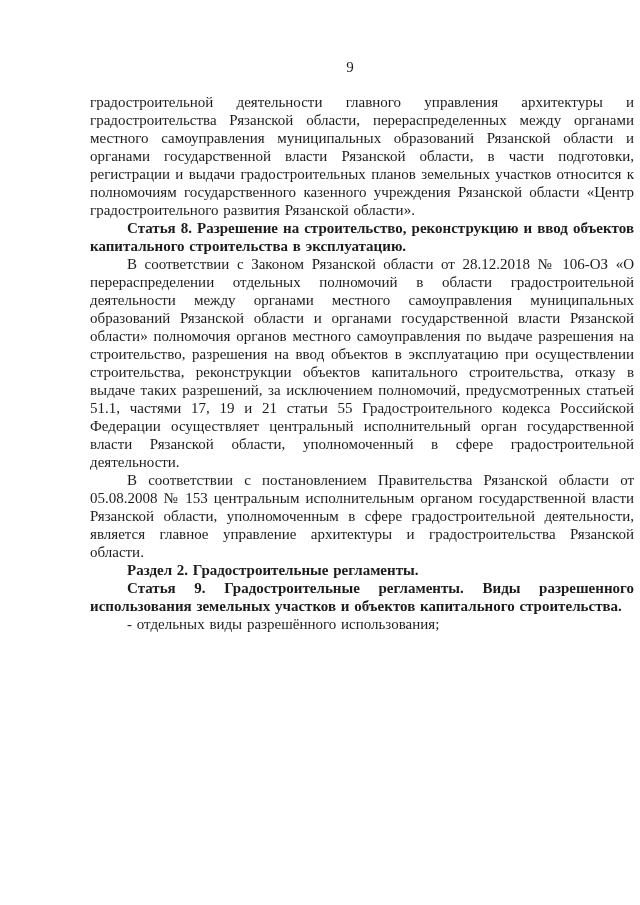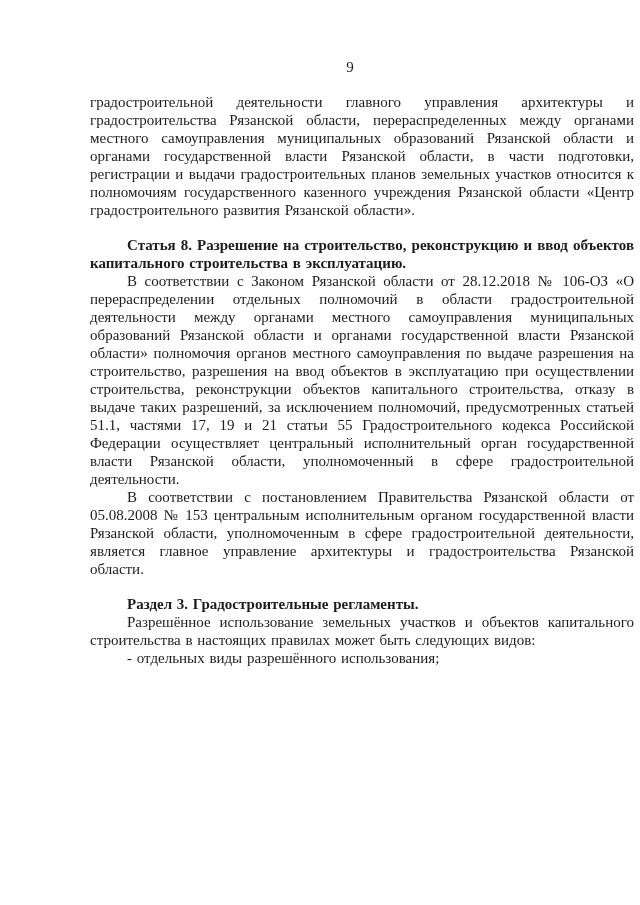--- a/index.html
+++ b/index.html
@@ -34,39 +34,38 @@
     text-indent: 37px;
     word-spacing: 1px;
   }
   .no-indent {
     text-indent: 0;
   }
   .heading {
     font-weight: bold;
   }
   .gap {
-    margin-top: 17px;
   }
 </style>
 </head>
 <body>
 
 <div class="page">
 
   <div class="page-number">9</div>
 
   <p class="para no-indent">градостроительной деятельности главного управления архитектуры и градостроительства Рязанской области, перераспределенных между органами местного самоуправления муниципальных образований Рязанской области и органами государственной власти Рязанской области, в части подготовки, регистрации и выдачи градостроительных планов земельных участков относится к полномочиям государственного казенного учреждения Рязанской области «Центр градостроительного развития Рязанской области».</p>
 
   <p class="para heading gap">Статья 8. Разрешение на строительство, реконструкцию и ввод объектов капитального строительства в эксплуатацию.</p>
 
 
   <p class="para">В соответствии с Законом Рязанской области от 28.12.2018 № 106-ОЗ «О перераспределении отдельных полномочий в области градостроительной деятельности между органами местного самоуправления муниципальных образований Рязанской области и органами государственной власти Рязанской области» полномочия органов местного самоуправления по выдаче разрешения на строительство, разрешения на ввод объектов в эксплуатацию при осуществлении строительства, реконструкции объектов капитального строительства, отказу в выдаче таких разрешений, за исключением полномочий, предусмотренных статьей 51.1, частями 17, 19 и 21 статьи 55 Градостроительного кодекса Российской Федерации осуществляет центральный исполнительный орган государственной власти Рязанской области, уполномоченный в сфере градостроительной деятельности.</p>
 
   <p class="para">В соответствии с постановлением Правительства Рязанской области от 05.08.2008 № 153 центральным исполнительным органом государственной власти Рязанской области, уполномоченным в сфере градостроительной деятельности, является главное управление архитектуры и градостроительства Рязанской области.</p>
 
-  <p class="para heading gap">Раздел 3. Градостроительные регламенты.</p>
+  <p class="para heading gap">Раздел 2. Градостроительные регламенты.</p>
 
+  <p class="para heading gap">Статья 9. Градостроительные регламенты. Виды разрешенного использования земельных участков и объектов капитального строительства.</p>
 
-  <p class="para">Разрешённое использование земельных участков и объектов капитального строительства в настоящих правилах может быть следующих видов:</p>
 
   <p class="para">- отдельных виды разрешённого использования;</p>
 
 </div>
 
 </body></html>

